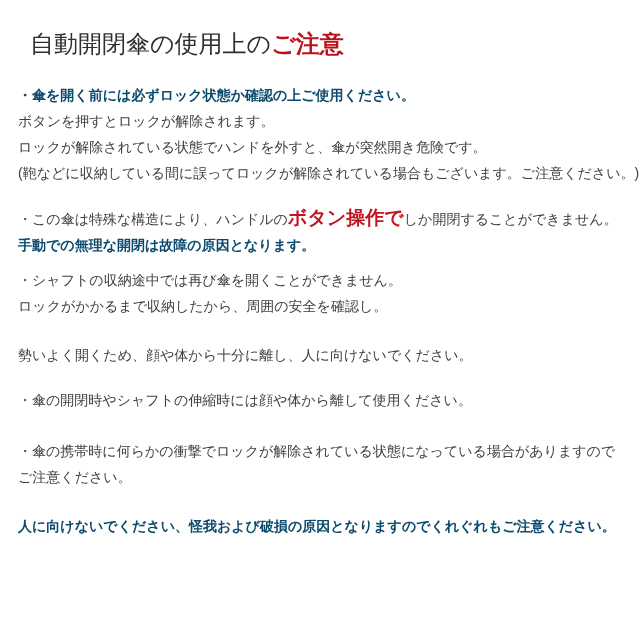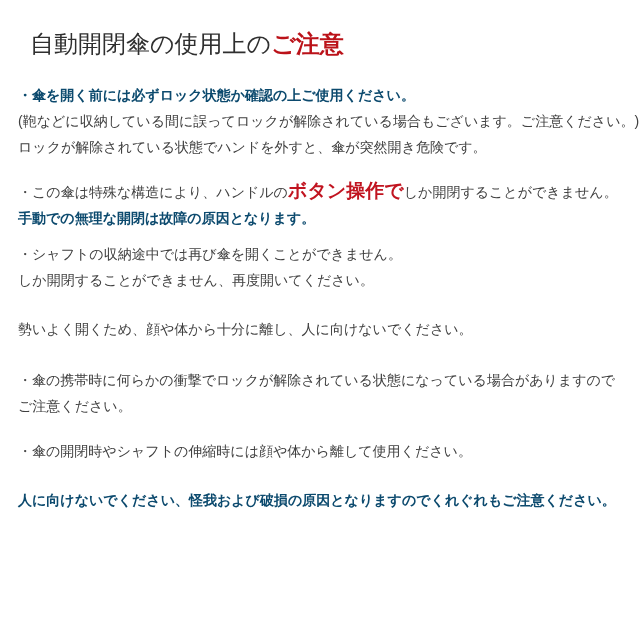--- a/index.html
+++ b/index.html
@@ -40,60 +40,61 @@
   .red-bold {
     color: #0c4a6e;
     font-weight: 700;
   }
   .big-red {
     color: #c11420;
     font-weight: 700;
     font-size: 19px;
   }
   .p1 { margin-top: 24px; }
-  .p2 { margin-top: 19px; font-family: Liberation Mono, monospace; }
+  .p2 { margin-top: 19px; }
   .p3 { margin-top: 9px; }
   .p4 { margin-top: 23px; }
   .p5 { margin-top: 19px; }
   .p6 { margin-top: 25px; }
   .p7 { margin-top: 23px; }
 </style>
 </head>
 <body>
 
 <div class="page">
 
   <h1 class="title"><span>自動開閉傘の使用上の</span><span class="title-em">ご注意</span></h1>
 
   <div class="para p1">
     <div class="line red-bold">・傘を開く前には必ずロック状態か確認の上ご使用ください。</div>
+    <div class="line">ボタンを押すとロックが解除されます。</div>
+    <div class="line">ロックが解除されている状態でハンドを外すと、傘が突然開き危険です。</div>
     <div class="line">(鞄などに収納している間に誤ってロックが解除されている場合もございます。ご注意ください。)</div>
-    <div class="line">ロックが解除されている状態でハンドを外すと、傘が突然開き危険です。</div>
   </div>
 
   <div class="para p2">
     <div class="line"><span>・この傘は特殊な構造により、ハンドルの</span><span class="big-red">ボタン操作で</span><span>しか開閉することができません。</span></div>
     <div class="line red-bold">手動での無理な開閉は故障の原因となります。</div>
   </div>
 
   <div class="para p3">
     <div class="line">・シャフトの収納途中では再び傘を開くことができません。</div>
-    <div class="line">しか開閉することができません、再度開いてください。</div>
+    <div class="line">ロックがかかるまで収納したから、周囲の安全を確認し。</div>
   </div>
 
   <div class="para p4">
     <div class="line">勢いよく開くため、顔や体から十分に離し、人に向けないでください。</div>
   </div>
 
+  <div class="para p5">
+    <div class="line">・傘の開閉時やシャフトの伸縮時には顔や体から離して使用ください。</div>
+  </div>
+
   <div class="para p6">
     <div class="line">・傘の携帯時に何らかの衝撃でロックが解除されている状態になっている場合がありますので</div>
     <div class="line">ご注意ください。</div>
-  </div>
-
-  <div class="para p5">
-    <div class="line">・傘の開閉時やシャフトの伸縮時には顔や体から離して使用ください。</div>
   </div>
 
   <div class="para p7">
     <div class="line red-bold">人に向けないでください、怪我および破損の原因となりますのでくれぐれもご注意ください。</div>
   </div>
 
 </div>
 
 </body></html>

